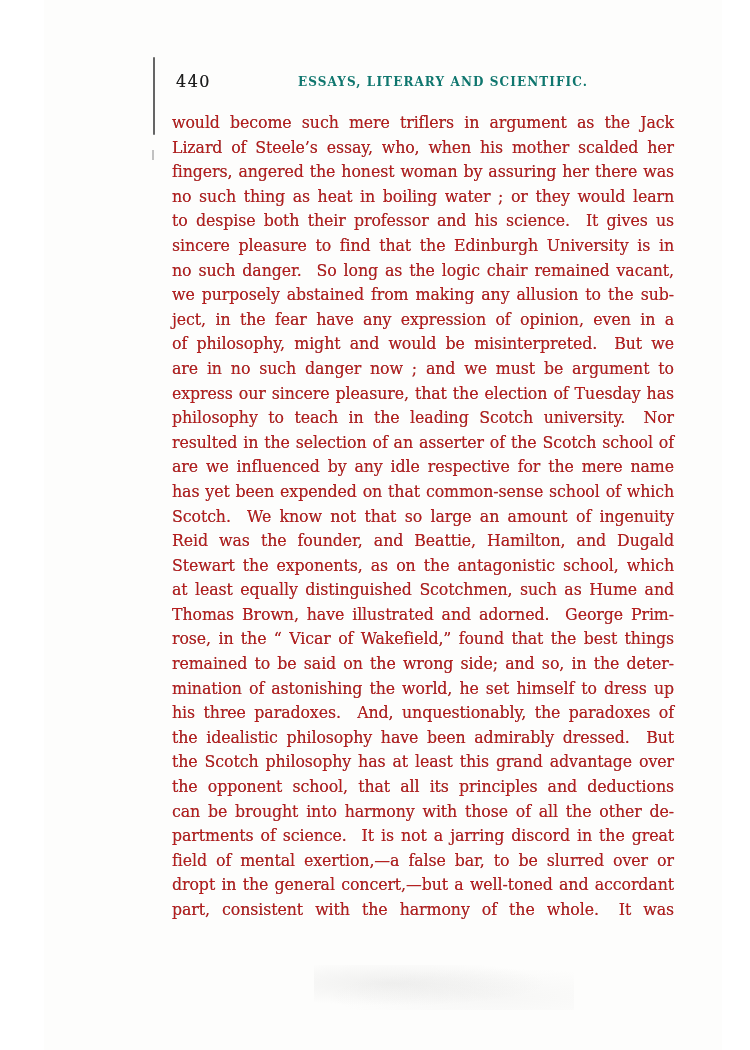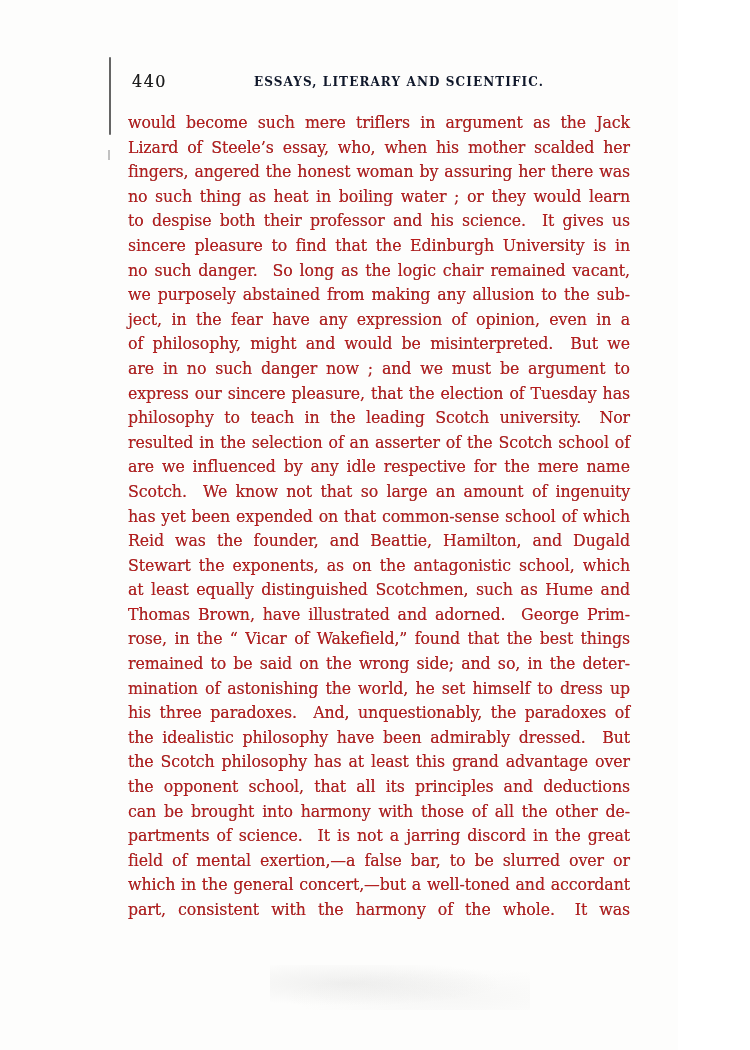--- a/index.html
+++ b/index.html
@@ -8,20 +8,21 @@
     background: #ffffff;
   }
   .page {
     position: relative;
     width: 678px;
     height: 1050px;
     background: #fdfdfc;
     overflow: hidden;
     font-family: "DejaVu Serif", serif;
     color: #1e1e1e;
+    margin-left: 44px;
   }
   
   .scan-line {
     position: absolute;
     left: 109px;
     top: 57px;
     width: 2px;
     height: 78px;
     background: #4a4a4a;
     opacity: 0.85;
@@ -54,21 +55,21 @@
   }
   .running {
     position: absolute;
     left: 60px;
     right: 20px;
     top: 3px;
     text-align: center;
     font-size: 12px;
     font-weight: bold;
     letter-spacing: 1.1px;
-    color: #0f172a;
+    color: #0f766e;
     white-space: nowrap;
   }
   .body {
     position: absolute;
     left: 128px;
     top: 111px;
     width: 502px;
   }
   .line {
     font-size: 15.8px;
@@ -114,34 +115,34 @@
       <div class="line">sincere pleasure to find that the Edinburgh University is in</div>
       <div class="line">no such danger.  So long as the logic chair remained vacant,</div>
       <div class="line">we purposely abstained from making any allusion to the sub-</div>
       <div class="line">ject, in the fear have any expression of opinion, even in a</div>
       <div class="line">of philosophy, might and would be misinterpreted.  But we</div>
       <div class="line">are in no such danger now ; and we must be argument to</div>
       <div class="line">express our sincere pleasure, that the election of Tuesday has</div>
       <div class="line">philosophy to teach in the leading Scotch university.  Nor</div>
       <div class="line">resulted in the selection of an asserter of the Scotch school of</div>
       <div class="line">are we influenced by any idle respective for the mere name</div>
+      <div class="line">has yet been expended on that common-sense school of which</div>
       <div class="line">Scotch.  We know not that so large an amount of ingenuity</div>
-      <div class="line">has yet been expended on that common-sense school of which</div>
       <div class="line">Reid was the founder, and Beattie, Hamilton, and Dugald</div>
       <div class="line">Stewart the exponents, as on the antagonistic school, which</div>
       <div class="line">at least equally distinguished Scotchmen, such as Hume and</div>
       <div class="line">Thomas Brown, have illustrated and adorned.  George Prim-</div>
       <div class="line">rose, in the “ Vicar of Wakefield,” found that the best things</div>
       <div class="line">remained to be said on the wrong side; and so, in the deter-</div>
       <div class="line">mination of astonishing the world, he set himself to dress up</div>
       <div class="line">his three paradoxes.  And, unquestionably, the paradoxes of</div>
       <div class="line">the idealistic philosophy have been admirably dressed.  But</div>
       <div class="line">the Scotch philosophy has at least this grand advantage over</div>
       <div class="line">the opponent school, that all its principles and deductions</div>
       <div class="line">can be brought into harmony with those of all the other de-</div>
       <div class="line">partments of science.  It is not a jarring discord in the great</div>
       <div class="line">field of mental exertion,—a false bar, to be slurred over or</div>
-      <div class="line">which in the general concert,—but a well-toned and accordant</div>
+      <div class="line">dropt in the general concert,—but a well-toned and accordant</div>
       <div class="line">part, consistent with the harmony of the whole.  It was</div>
     </div>
 
   <div class="smudge"></div>
 </div>
 
 </body></html>

